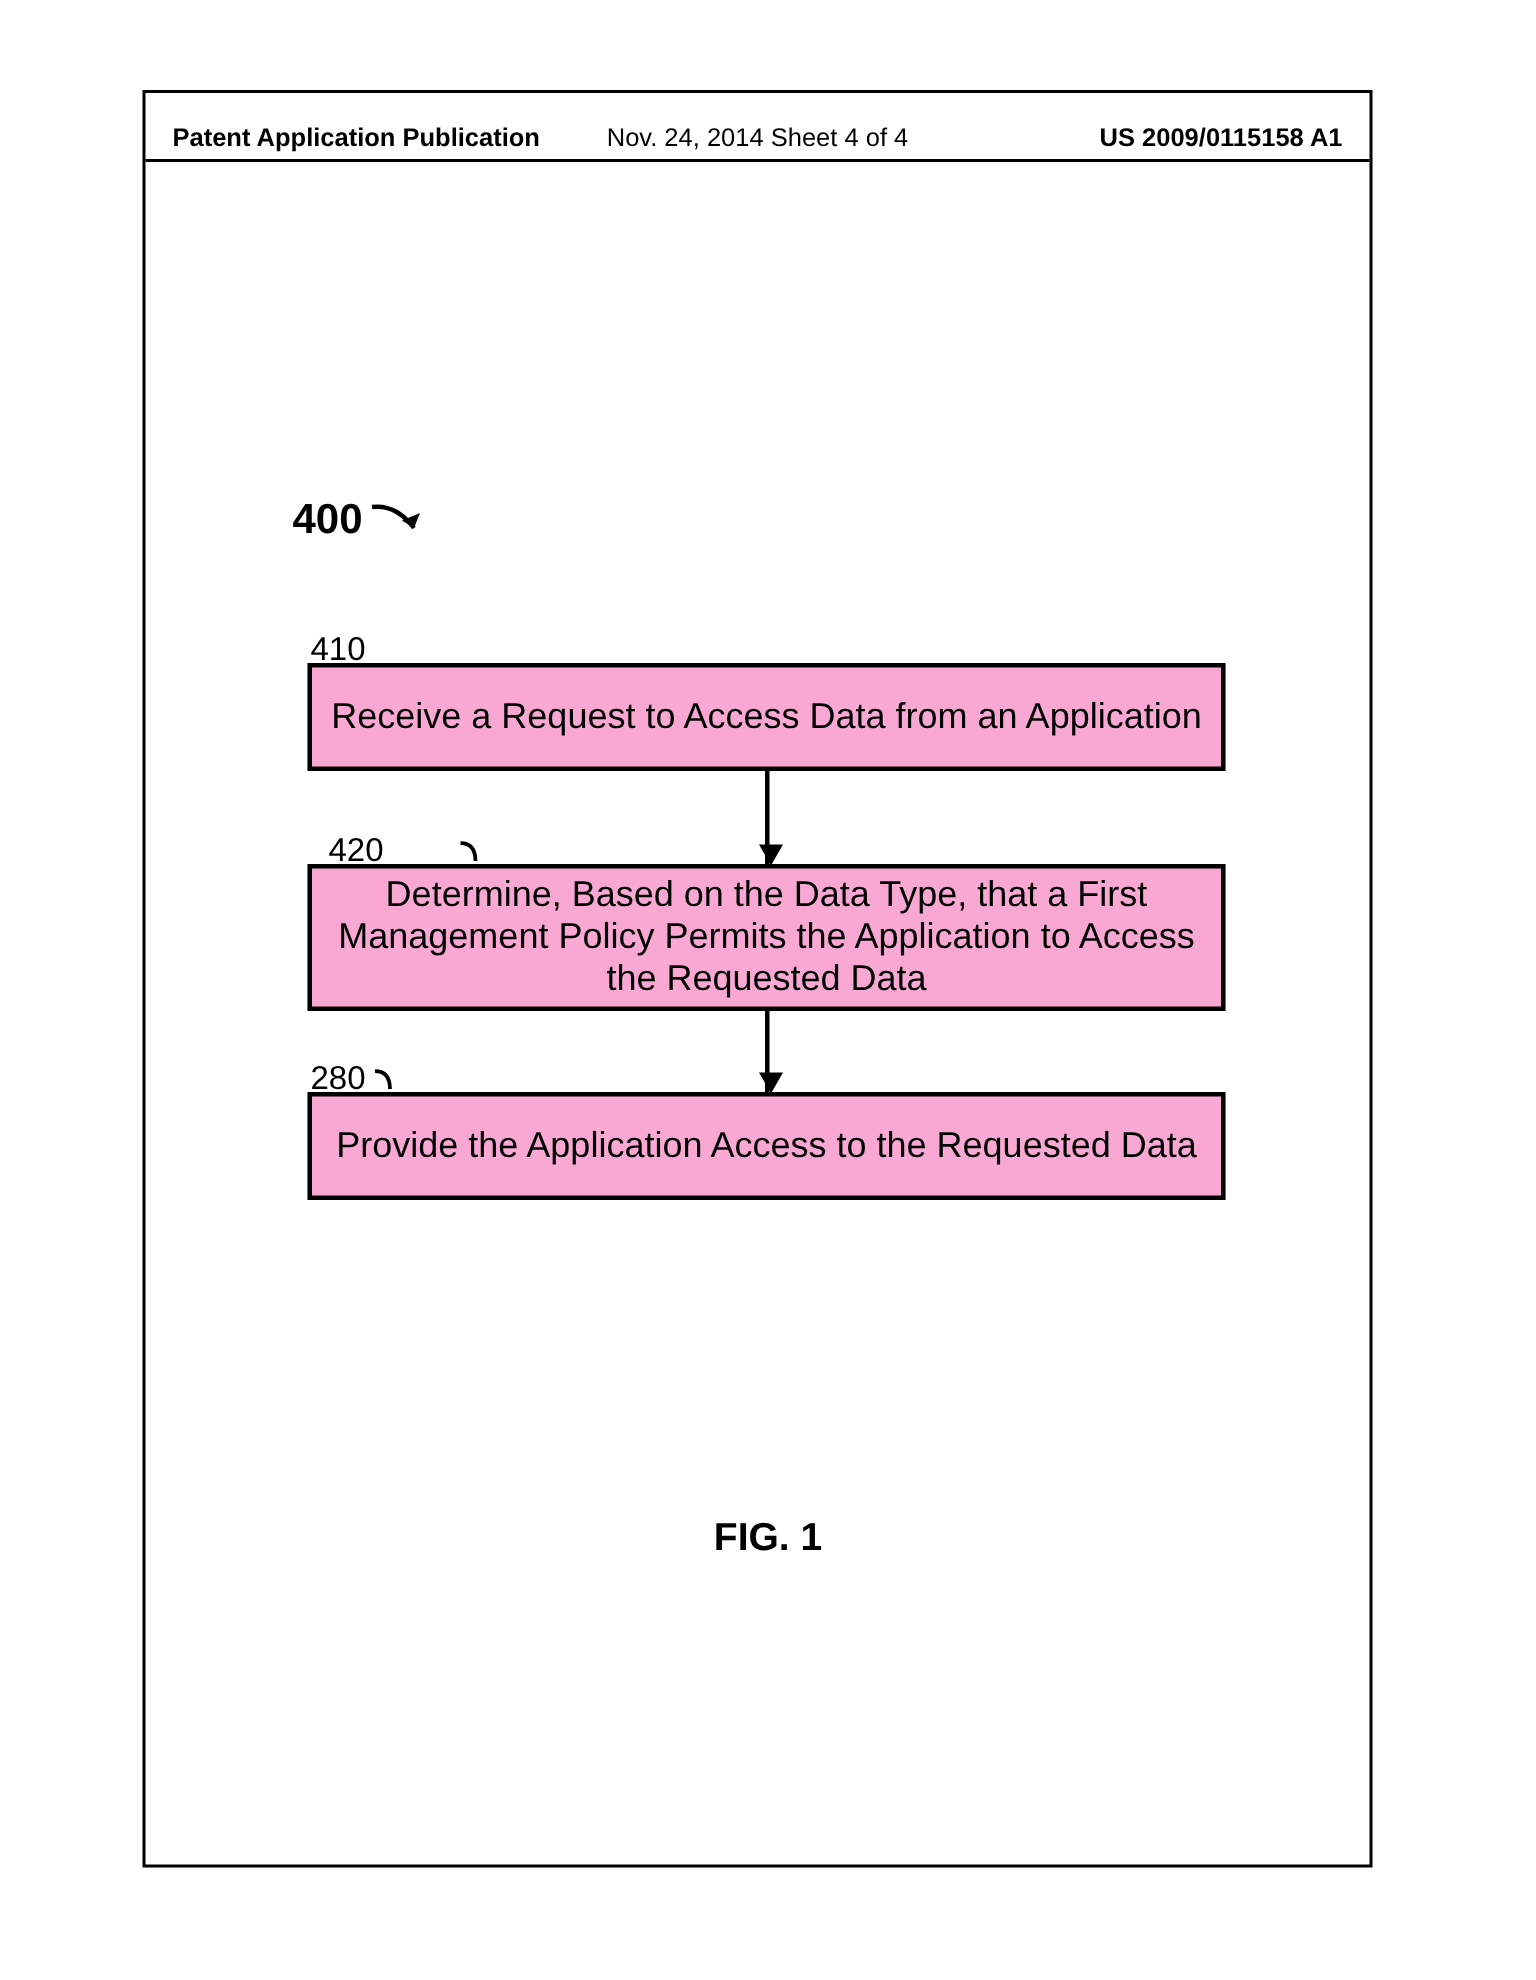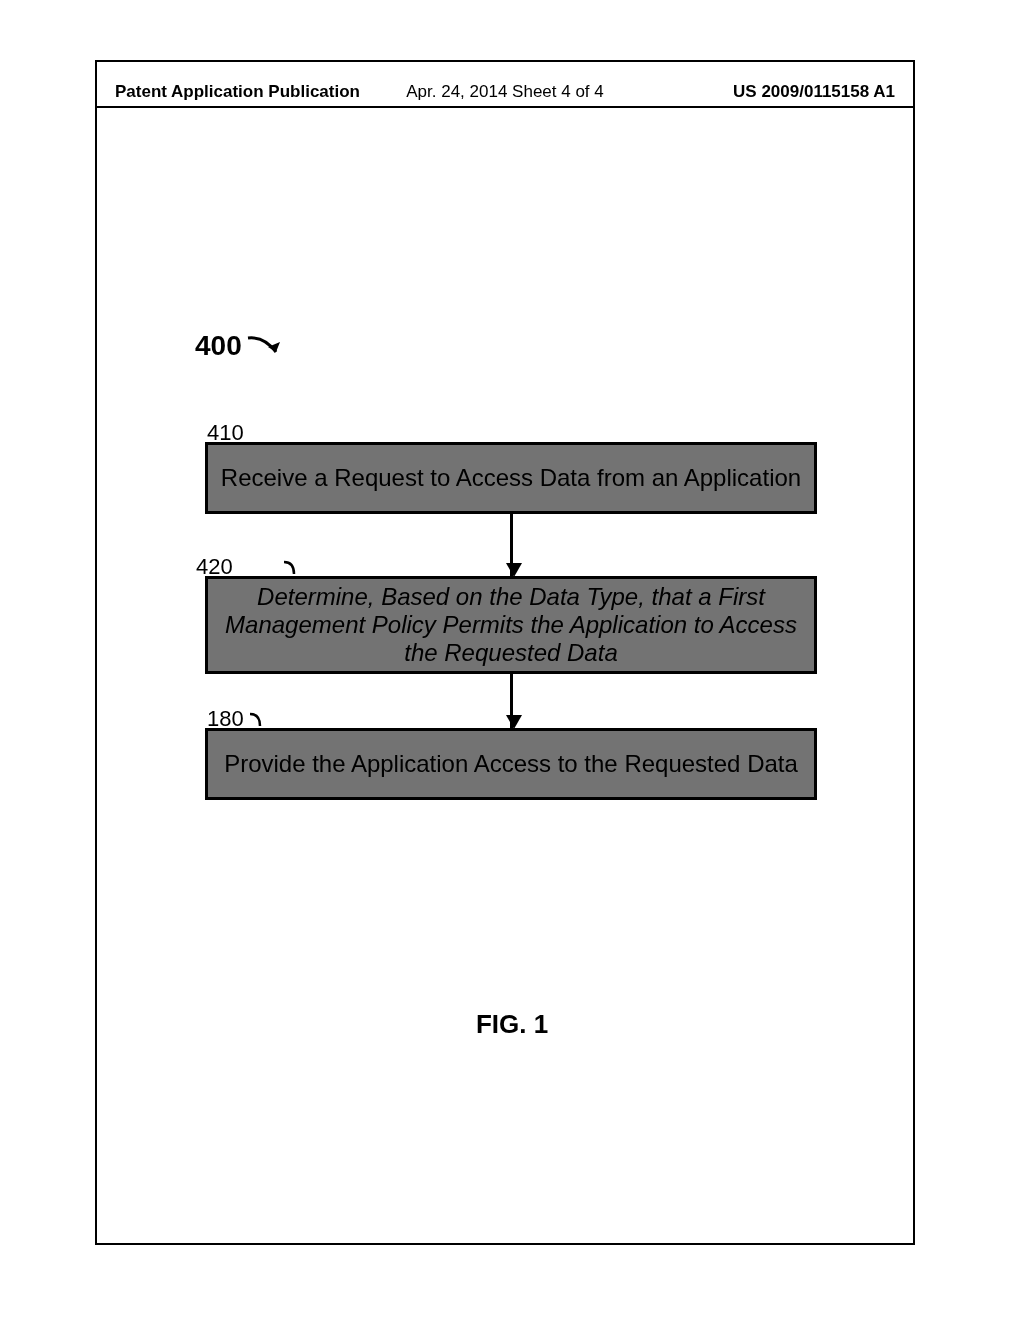--- a/index.html
+++ b/index.html
@@ -90,21 +90,21 @@
     height: 18px;
     transform: translateY(6px);
   }
 
   .step-box {
     position: absolute;
     left: 10px;
     width: 612px;
     border: 3px solid #000;
     box-sizing: border-box;
-    background: #737373;
+    background: #f9a8d4;
     text-align: center;
     display: flex;
     align-items: center;
     justify-content: center;
     font-size: 24px;
     line-height: 1.18;
     padding: 6px 8px;
   }
   
   .step-box::after {
@@ -141,21 +141,21 @@
   }
 </style>
 </head>
 <body>
 
 <div class="page">
   <div class="page-border"></div>
 
   <div class="header-row">
     <span class="header-left">Patent Application Publication</span>
-    <span class="header-center">Apr. 24, 2014  Sheet 4 of 4</span>
+    <span class="header-center">Nov. 24, 2014  Sheet 4 of 4</span>
     <span class="header-right">US 2009/0115158 A1</span>
   </div>
   <div class="header-underline"></div>
 
   <div class="flow-area">
 
     <div class="ref400-wrap">
       <span>400</span>
       <svg class="ref400-arrow" viewBox="0 0 40 28">
         <path d="M2 4 Q 18 2 30 18" stroke="#000" stroke-width="3" fill="none"></path>
@@ -171,37 +171,37 @@
     </div>
 
     <div class="step-box" style="top:112px; height:72px;">
       <span>Receive a Request to Access Data from an Application</span>
     </div>
 
     <div class="vconnector" style="top:184px; height:62px;">
       <div class="arrowhead"></div>
     </div>
 
-    <div class="step-label" style="left:1px; top:224px;gap:47px;">
+    <div class="step-label" style="left:24px; top:224px;gap:47px;">
       <span>420</span>
       <svg class="hook-svg" viewBox="0 0 18 18">
         <path d="M4 2 Q 14 2 14 14" stroke="#000" stroke-width="2.5" fill="none"></path>
       </svg>
     </div>
 
-    <div class="step-box" style="top:246px; height:98px;font-style:italic;">
+    <div class="step-box" style="top:246px; height:98px;">
       <span>Determine, Based on the Data Type, that a First Management Policy Permits the Application to Access the Requested Data</span>
     </div>
 
     <div class="vconnector" style="top:344px; height:54px;">
       <div class="arrowhead"></div>
     </div>
 
     <div class="step-label" style="left:12px; top:376px;">
-      <span>180</span>
+      <span>280</span>
       <svg class="hook-svg" viewBox="0 0 18 18">
         <path d="M4 2 Q 14 2 14 14" stroke="#000" stroke-width="2.5" fill="none"></path>
       </svg>
     </div>
 
     <div class="step-box" style="top:398px; height:72px;">
       <span>Provide the Application Access to the Requested Data</span>
     </div>
 
   </div>

